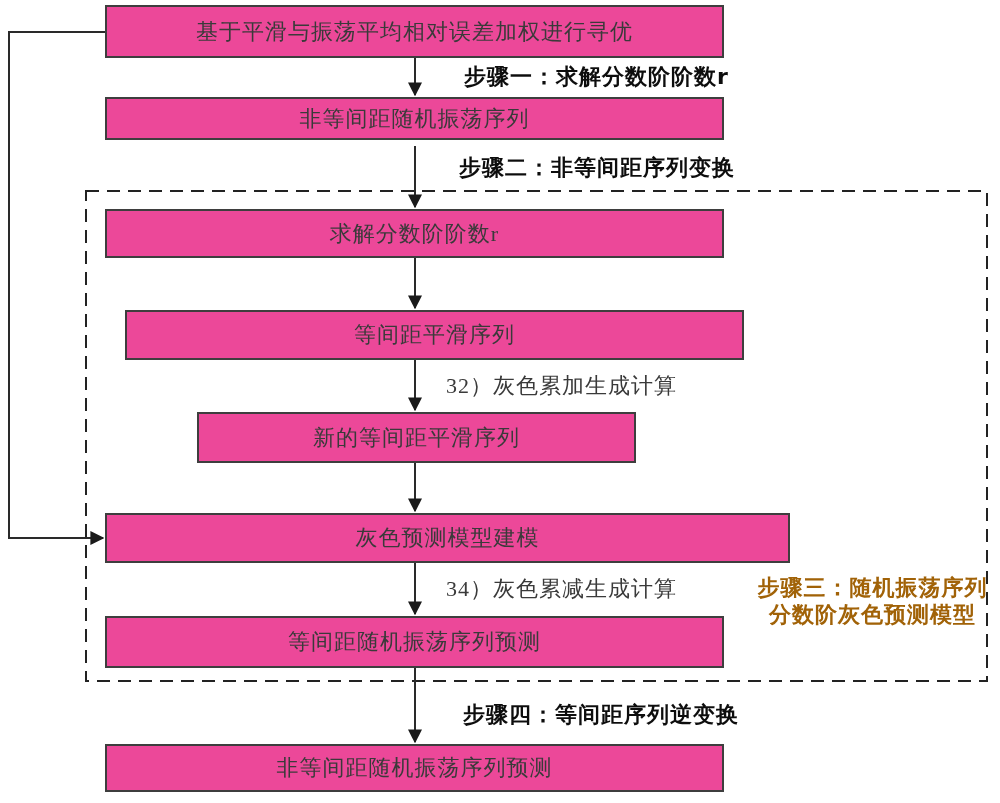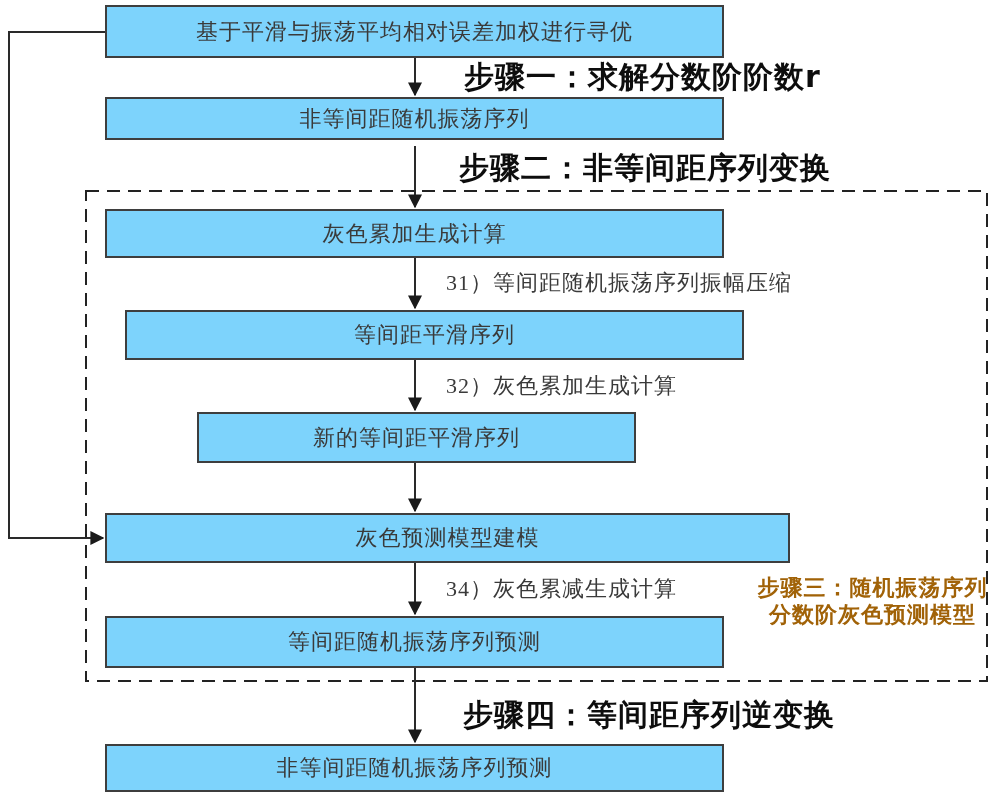--- a/index.html
+++ b/index.html
@@ -13,35 +13,35 @@
   }
   .wires{
     position:absolute;
     left:0;top:0;
     width:1000px;height:803px;
     pointer-events:none;
   }
   .box{
     position:absolute;
     border:2px solid #3e3e3e;
-    background:#7dd3fc;
+    background:#ec4899;
     display:flex;
     align-items:center;
     justify-content:center;
     box-sizing:border-box;
     font-size:22px;
     color:#3a3a3a;
     letter-spacing:1px;
     white-space:nowrap;
   }
   .step-label{
     position:absolute;
     font-family:"DejaVu Sans","Liberation Sans",sans-serif;
     font-weight:bold;
-    font-size:30px;
+    font-size:22px;
     color:#0d0d0d;
     line-height:26px;
     white-space:nowrap;
     letter-spacing:1px;
   }
   .step3-block{
     position:absolute;
     left:745px;
     top:574px;
     width:255px;
@@ -96,21 +96,21 @@
     <polyline points="105,32 9,32 9,538 103,538" fill="none" stroke="#2a2a2a" stroke-width="2" marker-end="url(#ah)"></polyline>
   </svg>
 
   <div class="box b1">
     <span>基于平滑与振荡平均相对误差加权进行寻优</span>
   </div>
   <div class="box b2">
     <span>非等间距随机振荡序列</span>
   </div>
   <div class="box b3">
-    <span>灰色累加生成计算</span>
+    <span>求解分数阶阶数r</span>
   </div>
   <div class="box b4">
     <span>等间距平滑序列</span>
   </div>
   <div class="box b5">
     <span>新的等间距平滑序列</span>
   </div>
   <div class="box b6">
     <span>灰色预测模型建模</span>
   </div>
@@ -122,17 +122,16 @@
   </div>
 
   <div class="step-label" style="left:464px;top:64px;">步骤一：求解分数阶阶数r</div>
   <div class="step-label" style="left:459px;top:155px;">步骤二：非等间距序列变换</div>
   <div class="step3-block">
     <div>步骤三：随机振荡序列</div>
     <div>分数阶灰色预测模型</div>
   </div>
   <div class="step-label" style="left:463px;top:702px;">步骤四：等间距序列逆变换</div>
 
-  <div class="sub-label" style="left:446px;top:271px;">31）等间距随机振荡序列振幅压缩</div>
   <div class="sub-label" style="left:446px;top:374px;">32）灰色累加生成计算</div>
   <div class="sub-label" style="left:446px;top:577px;">34）灰色累减生成计算</div>
 
 </div>
 
 </body></html>

